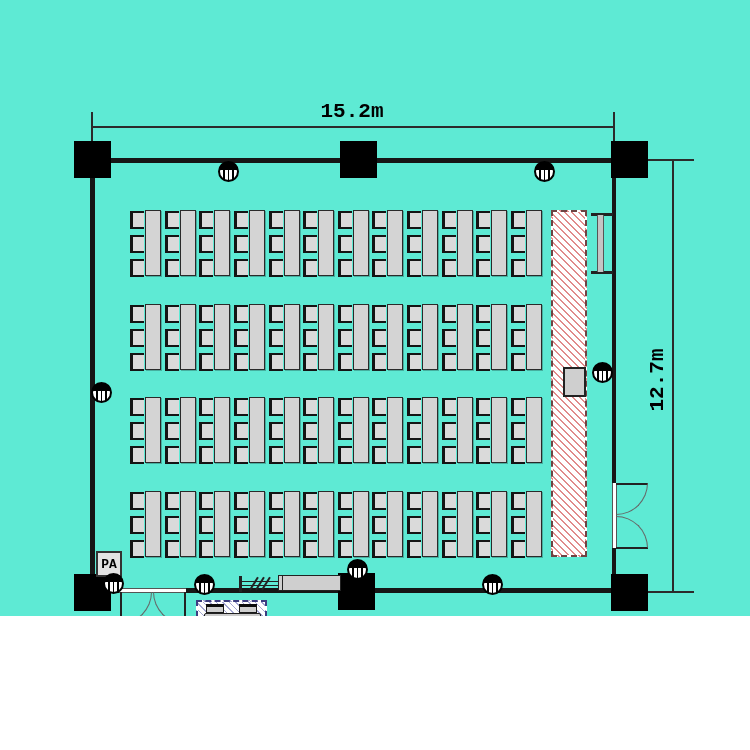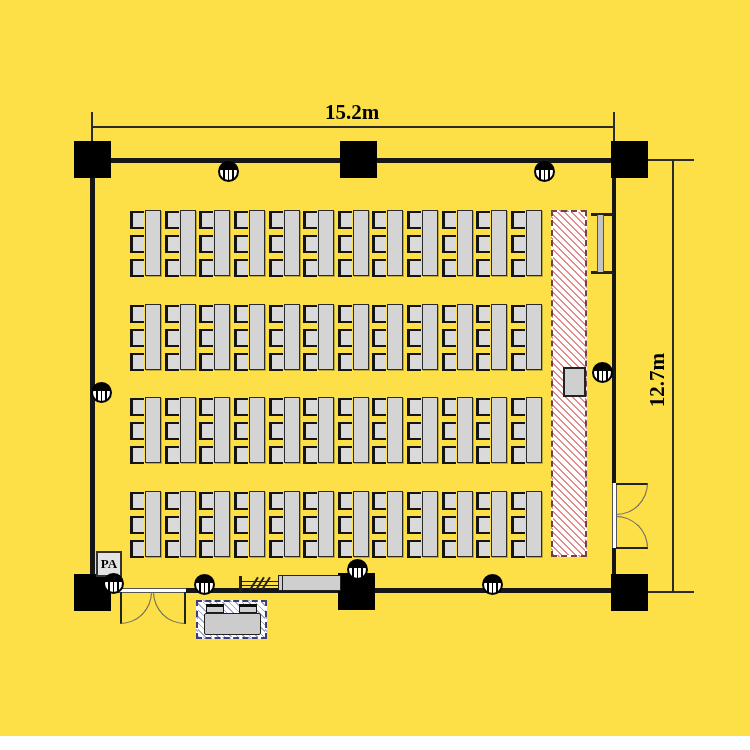--- a/index.html
+++ b/index.html
@@ -1,17 +1,17 @@
 <!DOCTYPE html>
 <html><head>
 <meta charset="utf-8">
 <style>
   html,body{margin:0;padding:0;background:#fff;}
-  .plan{position:relative;width:750px;height:736px;background:#fde047;overflow:hidden;
-        font-family:Liberation Serif, serif;}
+  .plan{position:relative;width:750px;height:616px;background:#5eead4;overflow:hidden;
+        font-family:Liberation Mono, monospace;}
   .abs{position:absolute;}
   
   .wall{position:absolute;background:#161616;}
   
   .col{position:absolute;width:37px;height:37px;background:#000;}
   
   .dimline{position:absolute;background:#2b2b2b;}
   .dimlabel{position:absolute;font-weight:bold;font-size:21px;color:#000;white-space:nowrap;}
   
   .outlet{position:absolute;width:21px;height:21px;box-sizing:border-box;border:2px solid #000;

